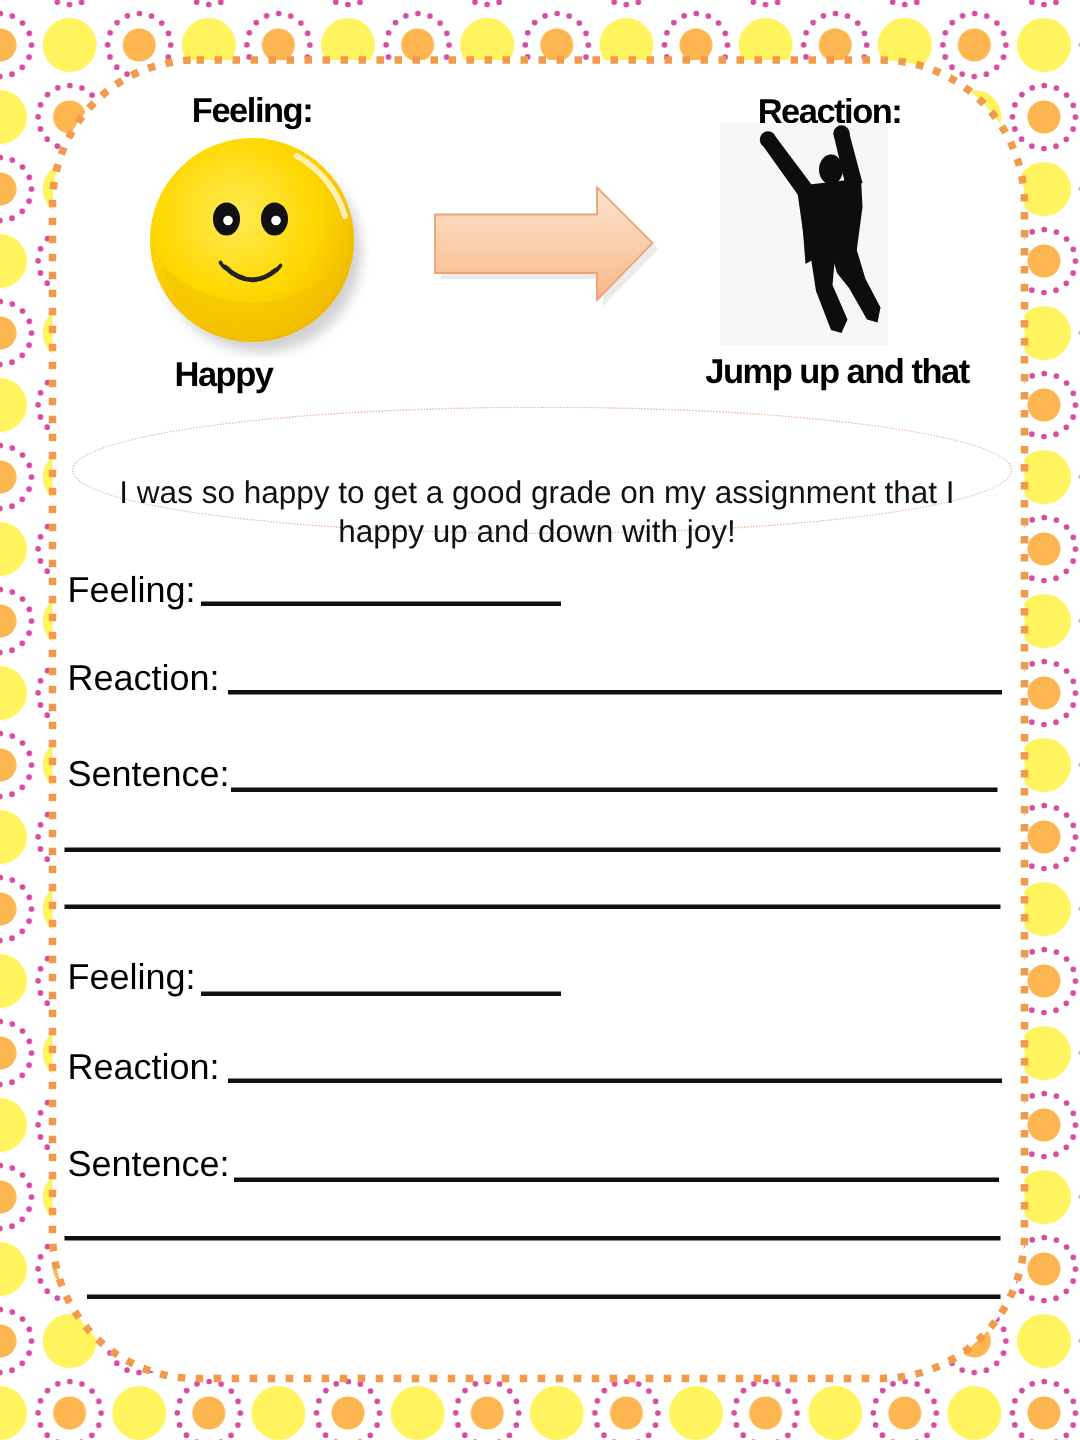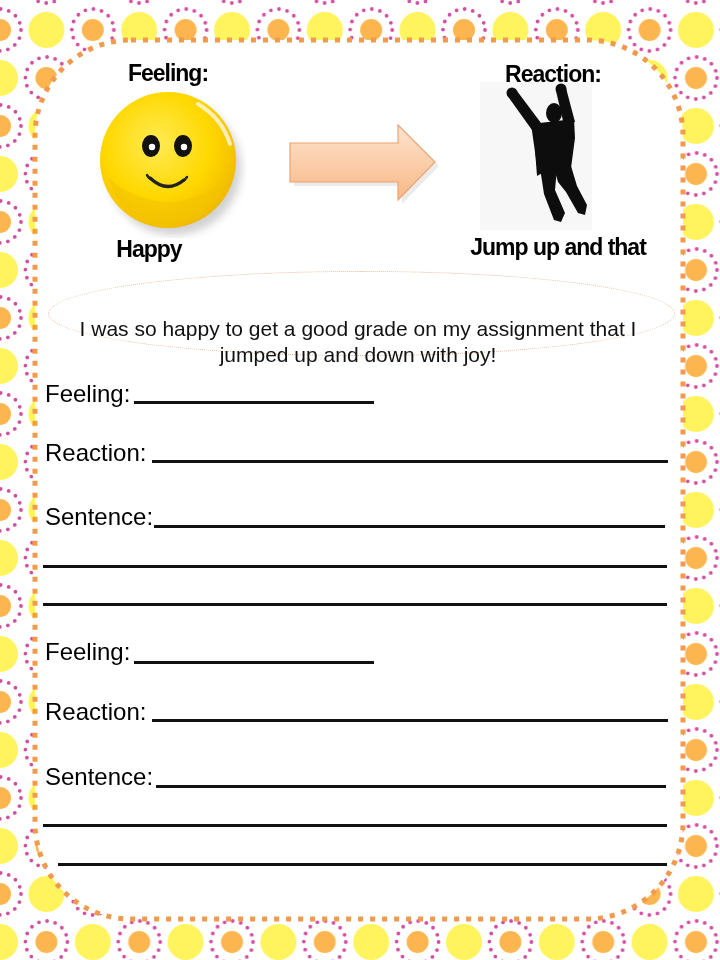--- a/index.html
+++ b/index.html
@@ -121,21 +121,21 @@
     <polygon points="60,86 77,86 75,108 85,131 81,140 74,138 64,112"></polygon>
     <polygon points="74,86 91,84 97,104 107,123 105,133 98,131 86,110 78,100"></polygon>
   </g>
 </svg>
 
 <div class="heading" style="left:448px; top:233px;">Jump up and that</div>
 
 <div class="bubble"></div>
 <div class="bubble-text">
   <div>I was so happy to get a good grade on my assignment that I</div>
-  <div>jumped up and down with joy!</div>
+  <div>happy up and down with joy!</div>
 </div>
 
 <div>
   <div class="label" style="top:380px;">Feeling:</div>
   <div class="answer" style="left:136px; top:378px; width:236px;"></div>
   <div class="rule" style="left:134px; top:401px; width:240px;"></div>
 
   <div class="label" style="top:439px;">Reaction:</div>
   <div class="answer" style="left:154px; top:437px; width:512px;"></div>
   <div class="rule" style="left:152px; top:460px; width:516px;"></div>

